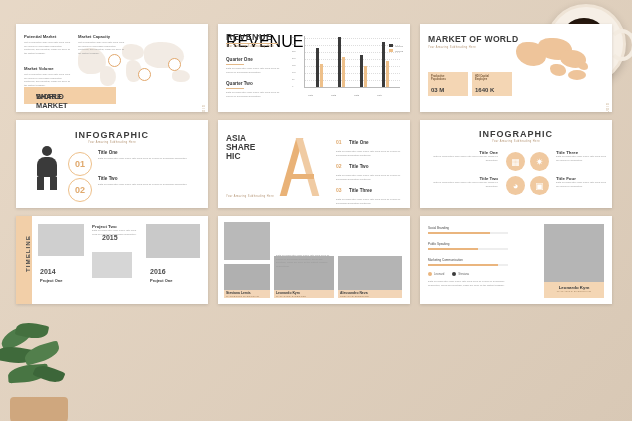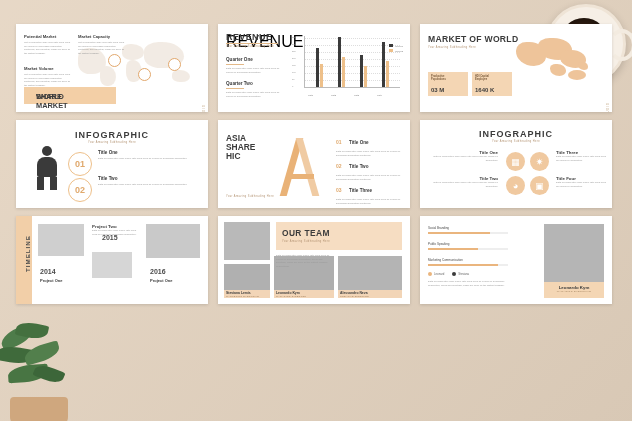--- a/index.html
+++ b/index.html
@@ -412,24 +412,20 @@
         <div class="rl">MARKETING EXECUTIVE</div>
       </div>
     </div>
     <div class="teamcard" style="left:120px;top:40px;width:64px;height:42px;background:#b4b4b4;">
       <div class="namebar">
         <div class="nm">Alessandro Neva</div>
         <div class="rl">CREATIVE DIRECTOR</div>
       </div>
     </div>
 
-    <div class="abs tan-l" style="left:58px;top:6px;width:126px;height:28px;">
-      <div class="abs" style="left:6px;top:6px;font-size:8.4px;font-weight:bold;color:#3b3b3b;letter-spacing:.4px;">OUR TEAM</div>
-      <div class="abs sub" style="left:6px;top:18px;">Your Amazing Subheading Here</div>
-    </div>
     <div class="abs ln" style="left:58px;top:38px;width:56px;">Data of perspective wide online rate ways ones for employee successful description, areas and spectrals, edgar are done all the distinct possible descriptions.</div>
   </div>
 
   <div class="slide">
     <div class="skill" style="top:10px;">
       <div class="skl">Social Branding</div>
       <div class="track">
           <div class="fill" style="width:78%"></div>
         </div>
     </div>

